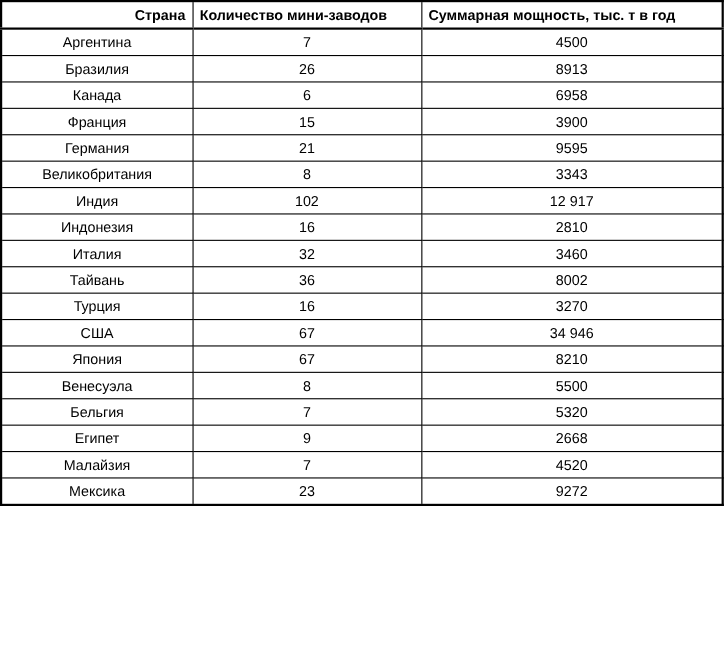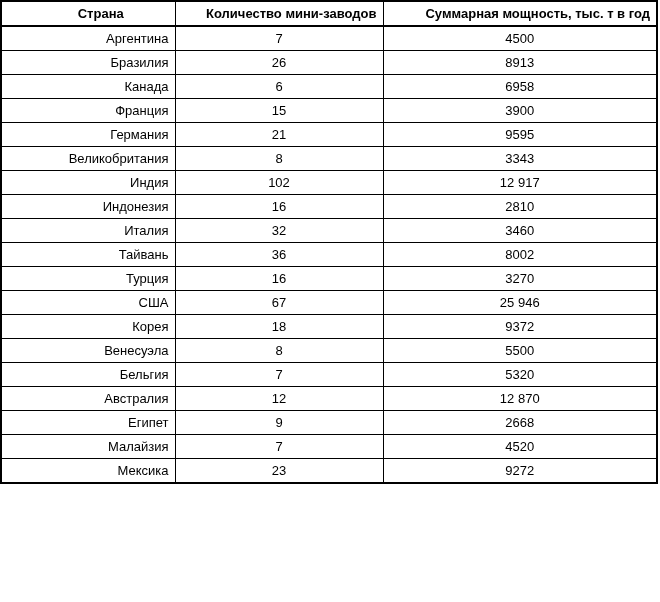--- a/index.html
+++ b/index.html
@@ -26,28 +26,28 @@
     border: 1px solid #000000;
     height: 21px;
     padding: 1px 6px;
     vertical-align: middle;
     overflow: hidden;
     white-space: nowrap;
   }
   thead th {
     font-weight: bold;
     border-bottom: 2px solid #000000;
-    text-align: right;
+    text-align: left;
   }
   thead th.cell-country {
-    text-align: center;
+    text-align: right;
     padding-left: 31px;
   }
   tbody td.cell-country {
-    text-align: right;
+    text-align: center;
   }
   tbody td.cell-count,
   tbody td.cell-capacity {
     text-align: center;
   }
 </style>
 </head>
 <body>
 
 <div class="table-wrap">
@@ -116,41 +116,36 @@
     <td class="cell-capacity">8002</td>
   </tr>
         <tr>
     <td class="cell-country">Турция</td>
     <td class="cell-count">16</td>
     <td class="cell-capacity">3270</td>
   </tr>
         <tr>
     <td class="cell-country">США</td>
     <td class="cell-count">67</td>
-    <td class="cell-capacity">25 946</td>
+    <td class="cell-capacity">34 946</td>
   </tr>
         <tr>
-    <td class="cell-country">Корея</td>
-    <td class="cell-count">18</td>
-    <td class="cell-capacity">9372</td>
+    <td class="cell-country">Япония</td>
+    <td class="cell-count">67</td>
+    <td class="cell-capacity">8210</td>
   </tr>
         <tr>
     <td class="cell-country">Венесуэла</td>
     <td class="cell-count">8</td>
     <td class="cell-capacity">5500</td>
   </tr>
         <tr>
     <td class="cell-country">Бельгия</td>
     <td class="cell-count">7</td>
     <td class="cell-capacity">5320</td>
-  </tr>
-        <tr>
-    <td class="cell-country">Австралия</td>
-    <td class="cell-count">12</td>
-    <td class="cell-capacity">12 870</td>
   </tr>
         <tr>
     <td class="cell-country">Египет</td>
     <td class="cell-count">9</td>
     <td class="cell-capacity">2668</td>
   </tr>
         <tr>
     <td class="cell-country">Малайзия</td>
     <td class="cell-count">7</td>
     <td class="cell-capacity">4520</td>

